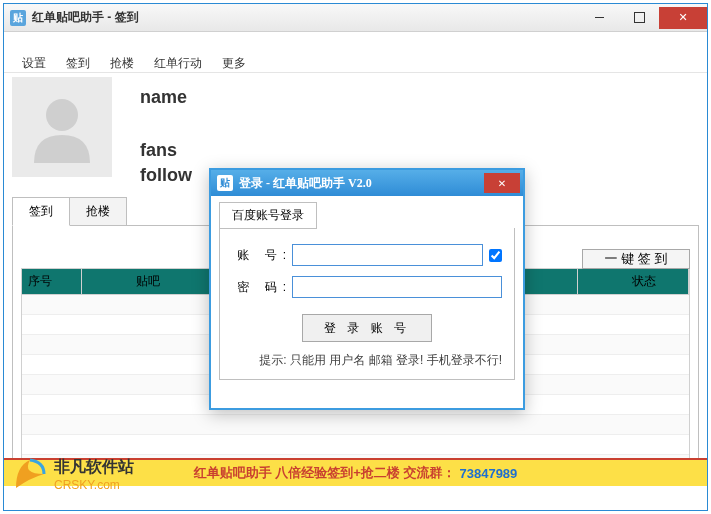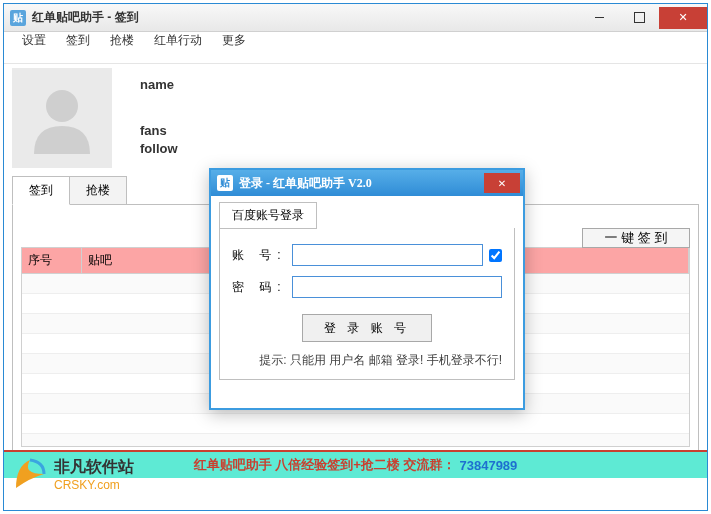--- a/index.html
+++ b/index.html
@@ -10,71 +10,71 @@
 .titlebar { height: 28px; background: linear-gradient(#f8f8f8,#e8e8e8); border-bottom: 1px solid #d0d0d0; display: flex; align-items: center; padding-left: 6px; }
 .titlebar .app-icon { width: 16px; height: 16px; background: #5aa5dd; border-radius: 2px; margin-right: 6px; display:flex;align-items:center;justify-content:center;color:#fff;font-size:10px;font-weight:bold; }
 .titlebar .title { font-size: 12px; color: #333; font-weight: bold; }
 .titlebar .spacer { flex: 1; }
 .titlebar .winbtn { width: 40px; height: 22px; display: flex; align-items: center; justify-content: center; font-size: 12px; color: #333; cursor: pointer; }
 .titlebar .winbtn.min::before { content:""; width:9px; height:1px; background:#333; display:block; }
 .titlebar .winbtn.max::before { content:""; width:9px; height:9px; border:1px solid #333; display:block; }
 .titlebar .winbtn.close { background:#c84036; color:#fff; width:48px; }
 .titlebar .winbtn.close::before { content:"✕"; font-size:11px; }
 
-.menubar { height: 32px; display: flex; align-items: flex-start; padding-left: 8px; font-size: 12px; color: #333; background:#fff; border-bottom:1px solid #e5e5e5; }
+.menubar { height: 41px; display: flex; align-items: flex-end; padding-left: 8px; font-size: 12px; color: #333; background:#fff; border-bottom:1px solid #e5e5e5; }
 .menubar .item { padding: 0 10px; cursor: pointer; }
 
 .content { position: relative; padding: 4px 8px; height: calc(100% - 28px - 26px - 28px - 24px); }
 
 .profile { display: flex; }
 .avatar { width: 100px; height: 100px; background: #eaeaea; display:flex; align-items:center; justify-content:center; color:#bbb; }
 .avatar svg { width: 80px; height: 80px; }
-.profile-info { padding: 8px 0 0 28px; font-size: 13px; color:#333; font-weight:bold; line-height:1.4; }
+.profile-info { padding: 8px 0 0 28px; font-size: 18px; color:#333; font-weight:bold; line-height:1.4; }
 .profile-info .gap { height: 28px; }
 
 .tabs-outer { margin-top: 8px; }
 .tabs { display: flex; font-size: 12px; }
 .tab { padding: 5px 16px; border:1px solid #bfbfbf; background:#f3f3f3; cursor:pointer; position:relative; }
 .tab.active { background:#fff; border-bottom:1px solid #fff; z-index:2; }
 .tab + .tab { border-left:none; }
 .tabbody { border:1px solid #bfbfbf; margin-top:-1px; padding:6px 8px 8px 8px; }
 
 .status-row { display:flex; align-items:center; height:30px;flex-direction:column; }
 .status { color:#1e6fd0; font-size:12px; }
 .onekey { margin-left:auto; width:108px; height:34px; border:1px solid #a8a8a8; background:#f5f5f5; font-size:13px; cursor:pointer; }
 
 .grid { margin-top:6px; border:1px solid #d0d0d0; height:200px; overflow:auto; background:#fff; }
-.grid-head { display:flex; background:#fca5a5; border-bottom:1px solid #d0d0d0; font-size:12px; }
+.grid-head { display:flex; background:#0f766e; border-bottom:1px solid #d0d0d0; font-size:12px;gap:48px; }
 .grid-head .col { padding:4px 6px; border-right:1px solid #d0d0d0; }
 .col.seq{width:60px;} .col.bar{width:200px;} .col.date{width:200px;} .col.stat{flex:1;}
 .grid-row { display:flex; height:20px; border-bottom:1px solid #eee; }
 .grid-row:nth-child(even){background:#fafafa;}
 
-.statusbar { position:absolute; left:0; right:0; bottom:32px; height:28px; border-top:2px solid #c94030; display:flex; align-items:center; justify-content:center; font-size:13px; color:#c94030; font-weight:bold; background:#5eead4; }
+.statusbar { position:absolute; left:0; right:0; bottom:24px; height:28px; border-top:2px solid #c94030; display:flex; align-items:center; justify-content:center; font-size:13px; color:#c94030; font-weight:bold; background:#fde047; }
 .statusbar .qq { color:#1e6fd0; margin-left:4px; }
 
 .watermark { position:absolute; left:6px; bottom:0; height:72px; display:flex; align-items:center; font-size:14px;justify-content:space-between; }
 .watermark .logo { width:40px; height:40px; margin-right:4px; }
 .watermark .cn { font-weight:bold; color:#333; font-size:16px; }
 .watermark .en { color:#f0a020; font-size:12px; }
 
 .dialog { position:absolute; left:209px; top:168px; width:316px; height:242px; background:#fff; border:2px solid #3c9ce0; box-shadow:0 4px 16px rgba(0,0,0,.25); z-index:100; }
 .dialog .dtitle { height:26px; background:linear-gradient(#56aee8,#2f8cd6); display:flex; align-items:center; padding-left:6px; }
 .dialog .dicon { width:16px; height:16px; background:#fff; border-radius:2px; margin-right:6px; display:flex;align-items:center;justify-content:center;color:#2f8cd6;font-size:10px;font-weight:bold; }
 .dialog .dtitle .t { color:#fff; font-size:12px; font-weight:bold;font-family:Liberation Serif, serif; }
 .dialog .dtitle .sp { flex:1; }
 .dialog .dclose { width:36px; height:20px; background:#c84036; color:#fff; display:flex;align-items:center;justify-content:center; font-size:10px; margin-right:3px; cursor:pointer; }
 .dialog .dclose::before { content:"✕"; }
 
 .dbody { padding:6px 8px; }
 .dtabs { display:flex; font-size:12px; }
 .dtab { padding:4px 12px; border:1px solid #bfbfbf; background:#fff; cursor:pointer; }
 .dpanel { border:1px solid #bfbfbf; border-top:none; margin-top:-1px; padding:16px 12px 10px 12px; }
 .frow { display:flex; align-items:center; margin-bottom:10px; font-size:12px; }
-.frow label { width:60px; text-align:left; letter-spacing:6px; }
+.frow label { width:60px; text-align:right; letter-spacing:6px; }
 .frow input[type=text], .frow input[type=password] { flex:1; height:22px; border:1px solid #4a90d9; padding:0 4px; font-size:12px; }
 .frow .chk { margin-left:6px; }
 .loginbtn { display:block; margin:16px auto 10px auto; width:130px; height:28px; border:1px solid #a8a8a8; background:#f0f0f0; font-size:12px; letter-spacing:4px; cursor:pointer; }
 .hint { text-align:right; font-size:12px; color:#404040; }
 </style>
 </head>
 <body>
 
 <div class="main-window">
 

